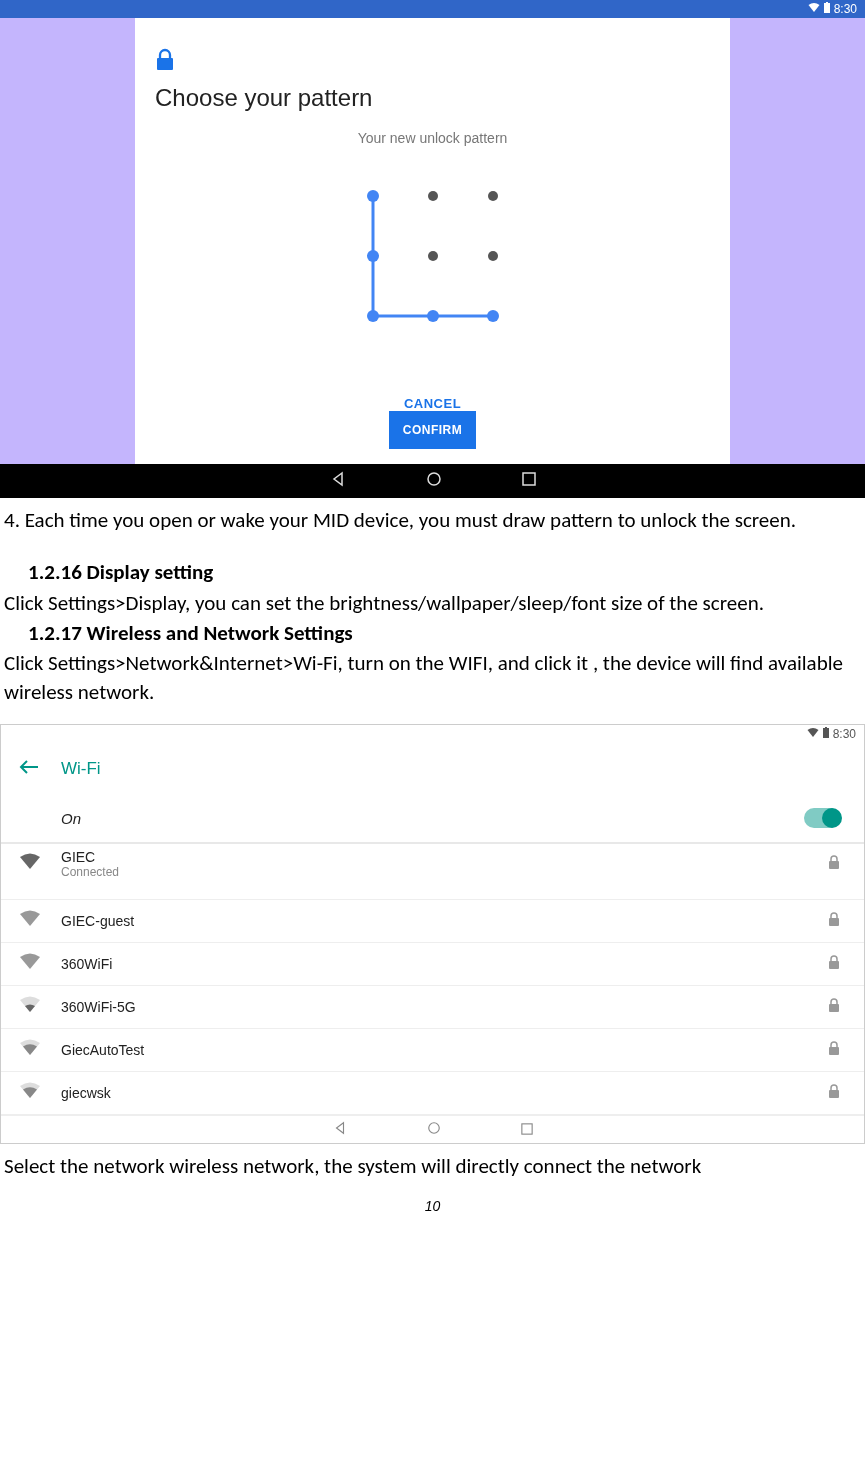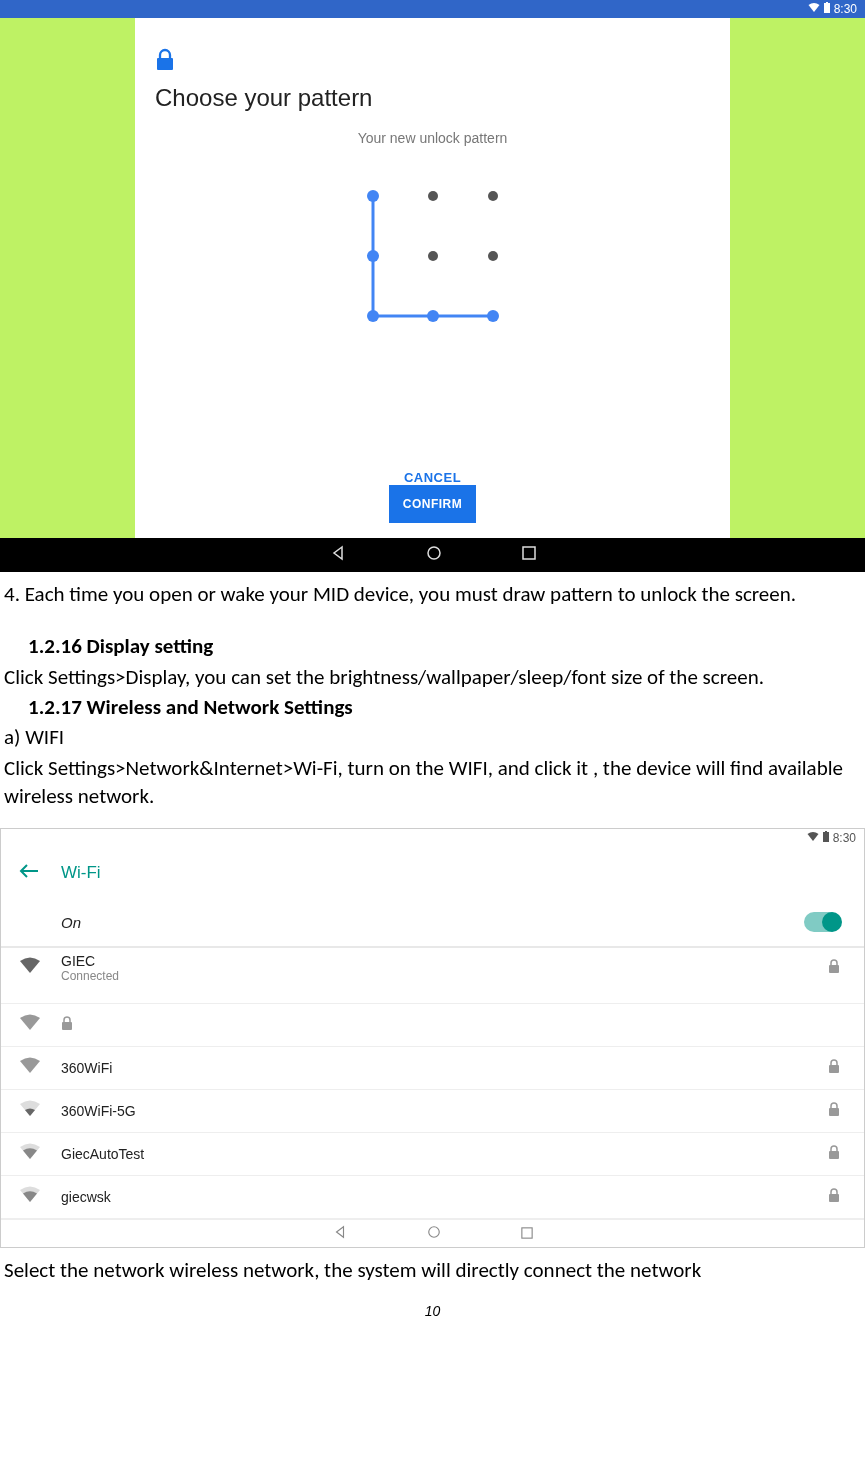--- a/index.html
+++ b/index.html
@@ -1,21 +1,21 @@
 <!DOCTYPE html>
 <html><head>
 <meta charset="utf-8">
 <style>
   * { box-sizing: border-box; margin: 0; padding: 0; }
   body { font-family: Arial, Helvetica, sans-serif; width: 865px; background: #fff; color: #000; }
   
   
   .screenshot1 { width: 865px; }
   .statusbar { background: #3066c8; height: 18px; display: flex; justify-content: flex-end; align-items: center; padding-right: 8px; gap: 4px; font-size: 12px; color: #fff; }
-  .blue-bg { background: #bef264; padding: 0 0 0 0; height: 520px; position: relative; }
+  .blue-bg { background: #c4b5fd; padding: 0 0 0 0; height: 446px; position: relative; }
   .white-card { background: #fff; margin: 0 135px 0 135px; height: 100%; padding: 30px 20px 15px 20px; position: relative; }
   .lock-icon-wrap { color: #1a73e8; margin-bottom: 8px; }
   .pattern-title { font-size: 24px; font-weight: 400; color: #222; margin-bottom: 18px; }
   .pattern-sub { text-align: center; color: #777; font-size: 14px; margin-bottom: 20px; }
   .pattern-grid { width: 180px; height: 180px; margin: 0 auto; position: relative; }
   .card-footer { position: absolute; bottom: 15px; left: 20px; right: 20px; display: flex; justify-content: space-between; align-items: center; flex-direction: column; }
   .cancel-btn { color: #1a73e8; font-size: 13px; font-weight: 600; letter-spacing: 0.5px; background: none; border: none; cursor: pointer; }
   .confirm-btn { background: #1a73e8; color: #fff; font-size: 12px; font-weight: 600; letter-spacing: 0.5px; border: none; padding: 12px 14px; cursor: pointer; }
   .navbar { background: #000; height: 34px; display: flex; justify-content: center; align-items: center; gap: 80px; }
   .navbar svg { stroke: #ddd; fill: none; }
@@ -110,21 +110,20 @@
         </svg></span>
   </div>
 </div>
 
 <div class="doc-text">
   <p>4. Each time you open or wake your MID device, you must draw pattern to unlock the screen.</p>
   <div class="spacer"></div>
   <p><strong>1.2.16 Display setting</strong></p>
   <p>Click Settings&gt;Display, you can set the brightness/wallpaper/sleep/font size of the screen.</p>
   <p><strong>1.2.17 Wireless and Network Settings</strong></p>
-  <p>a) WIFI</p>
   <p>Click Settings&gt;Network&amp;Internet&gt;Wi-Fi, turn on the WIFI, and click it , the device will find available wireless network.</p>
 </div>
 
 <div class="screenshot2">
   <div class="statusbar2">
     <span>
       <svg width="12" height="10" viewBox="0 0 12 10">
           <path d="M6 9 L0.5 2 Q6 -2 11.5 2 Z" fill="#555"></path>
         </svg>
     </span>
@@ -167,20 +166,23 @@
             <path d="M3 6 V4 a3 3 0 0 1 6 0 V6" stroke="#999" stroke-width="1.5" fill="none"></path>
           </svg>
       </span>
     </div>
     <div class="wifi-item">
       <span class="wifi-signal">
         <svg width="22" height="18" viewBox="0 0 22 18">
             <path d="M11 16 L1 4 Q11 -3 21 4 Z" fill="#999"></path>
           </svg>
       </span>
+      <span class="wifi-info">
+          <div class="wifi-name">GIEC-guest</div>
+        </span>
       <span class="wifi-lock">
         <svg width="12" height="15" viewBox="0 0 12 15">
             <rect x="1" y="6" width="10" height="8" rx="1" fill="#999"></rect>
             <path d="M3 6 V4 a3 3 0 0 1 6 0 V6" stroke="#999" stroke-width="1.5" fill="none"></path>
           </svg>
       </span>
     </div>
     <div class="wifi-item">
       <span class="wifi-signal">
         <svg width="22" height="18" viewBox="0 0 22 18">

